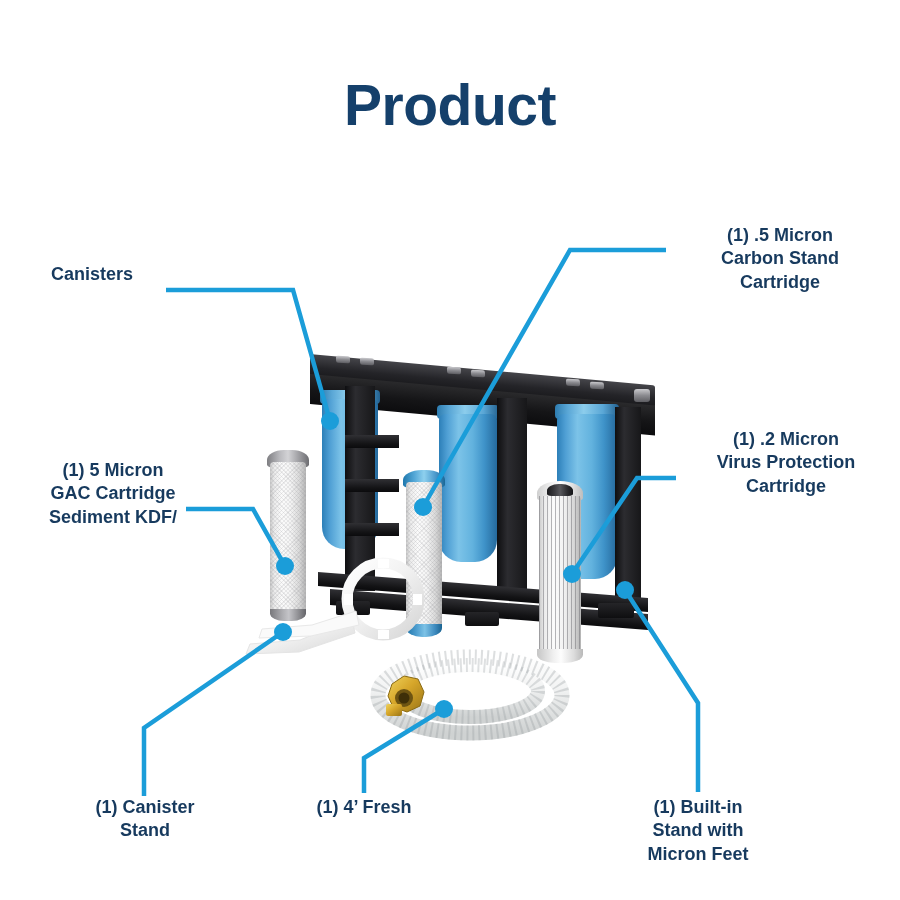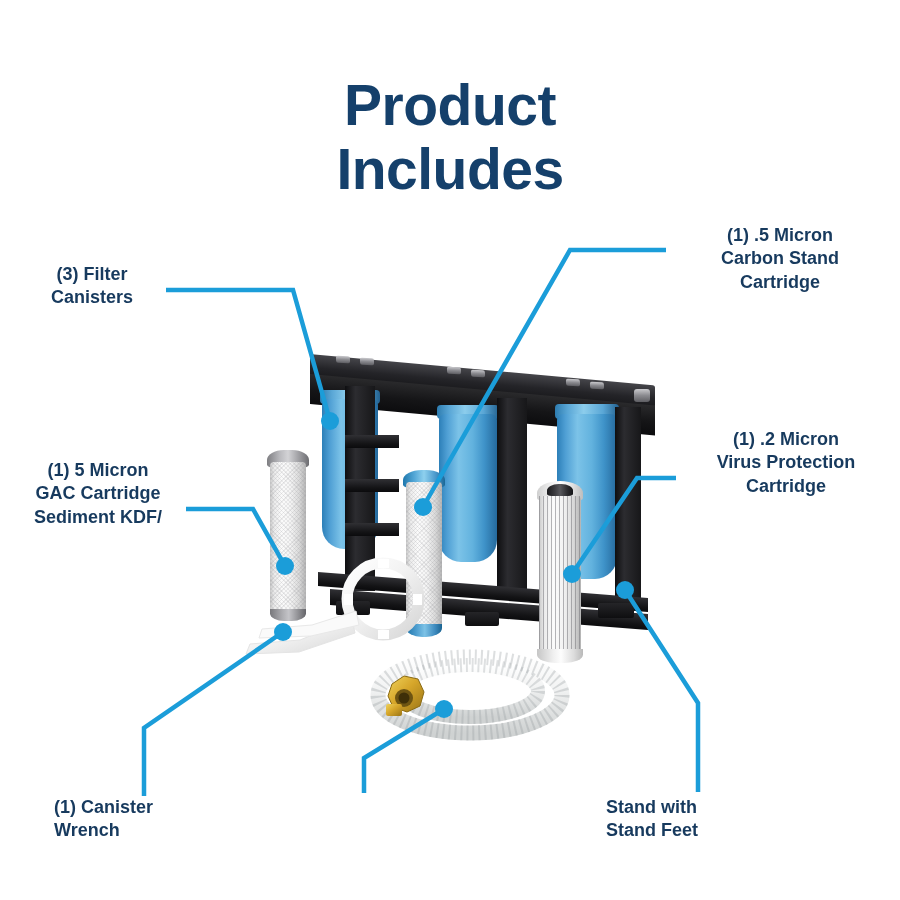--- a/index.html
+++ b/index.html
@@ -38,21 +38,21 @@
   .label {
     position: absolute;
     color: #173a5e;
     font-size: 18px;
     font-weight: 600;
     line-height: 1.3;
   }
   .label .lline { display: block; white-space: nowrap; }
   .lbl-right { text-align: center; }
   .lbl-left  { text-align: center; }
-  .lbl-bottom{ text-align: left; }
+  .lbl-bottom{ text-align: center; }
 
   
   #leaders {
     position: absolute;
     left: 0; top: 0;
     width: 900px; height: 900px;
     pointer-events: none;
   }
 
   
@@ -158,21 +158,20 @@
     background: linear-gradient(180deg, #c9c9cd 0%, #8a8a8f 50%, #5e5e63 100%);
   }
 </style>
 </head>
 <body>
 
 <div id="infographic">
 
   <div id="title">
     <span class="tline">Product</span>
-    <span class="tline">Includes</span>
   </div>
 
   <div id="photo">
 
     <div class="top-plate-top" style="left:310px; top:313px; width:345px; height:22px;
                 transform: skewY(5.2deg); transform-origin: left top;
                 border-radius:2px;"></div>
     <div class="top-plate-face" style="left:310px; top:333px; width:345px; height:30px;
                 transform: skewY(5.2deg); transform-origin: left top;"></div>
 
@@ -297,48 +296,49 @@
       <circle cx="423" cy="466" r="9"></circle>
       <circle cx="285" cy="525" r="9"></circle>
       <circle cx="572" cy="533" r="9"></circle>
       <circle cx="283" cy="591" r="9"></circle>
       <circle cx="444" cy="668" r="9"></circle>
       <circle cx="625" cy="549" r="9"></circle>
     </g>
   </svg>
 
   <div class="label lbl-left" style="left:12px; top:222px; width:160px;">
-    <span class="lline">(3) Filter</span>
     <span class="lline">Canisters</span>
   </div>
 
   <div class="label lbl-right" style="left:672px; top:183px; width:216px;">
     <span class="lline">(1) .5 Micron</span>
     <span class="lline">Carbon Stand</span>
     <span class="lline">Cartridge</span>
   </div>
 
-  <div class="label lbl-left" style="left:3px; top:418px; width:190px;">
+  <div class="label lbl-left" style="left:18px; top:418px; width:190px;">
     <span class="lline">(1) 5 Micron</span>
     <span class="lline">GAC Cartridge</span>
     <span class="lline">Sediment KDF/</span>
   </div>
 
   <div class="label lbl-right" style="left:678px; top:387px; width:216px;">
     <span class="lline">(1) .2 Micron</span>
     <span class="lline">Virus Protection</span>
     <span class="lline">Cartridge</span>
   </div>
 
   <div class="label lbl-bottom" style="left:54px; top:755px; width:182px;">
     <span class="lline">(1) Canister</span>
-    <span class="lline">Wrench</span>
+    <span class="lline">Stand</span>
   </div>
 
   <div class="label lbl-bottom" style="left:280px; top:755px; width:168px;">
+    <span class="lline">(1) 4’ Fresh</span>
   </div>
 
   <div class="label lbl-bottom" style="left:606px; top:755px; width:184px;">
+    <span class="lline">(1) Built-in</span>
     <span class="lline">Stand with</span>
-    <span class="lline">Stand Feet</span>
+    <span class="lline">Micron Feet</span>
   </div>
 
 </div>
 
 </body></html>

